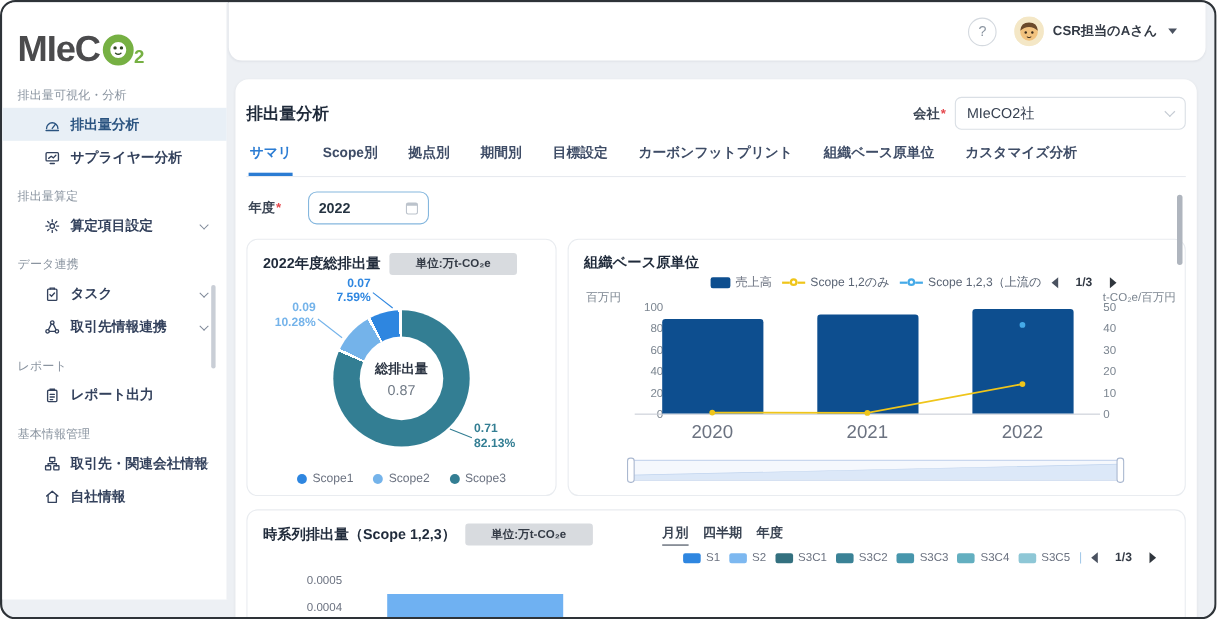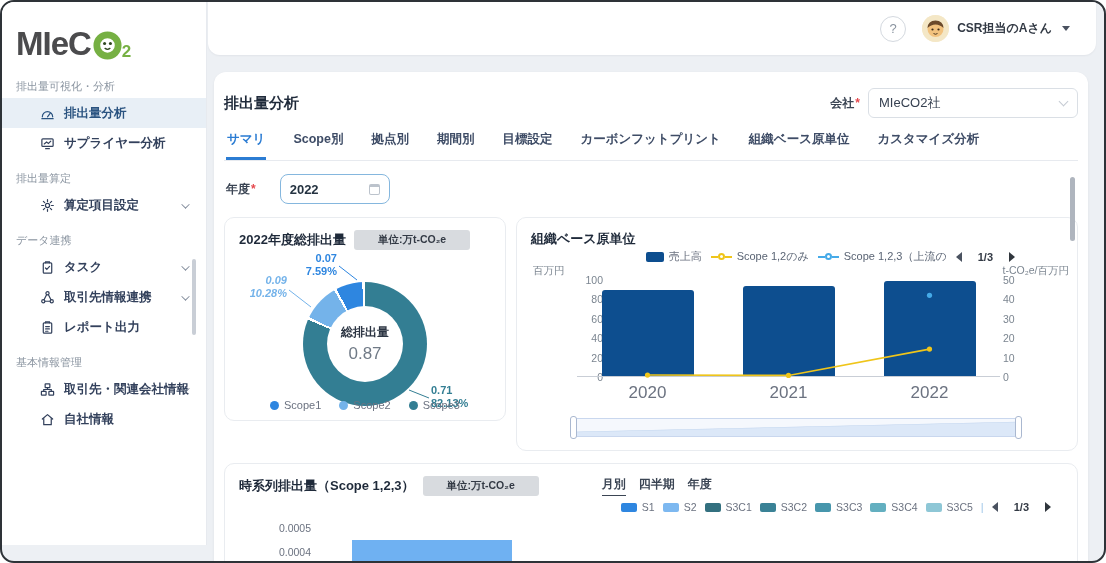--- a/index.html
+++ b/index.html
@@ -55,39 +55,39 @@
   .tab { font-size:12.5px; font-weight:bold; color:#3E4C66; padding:0 1px 9px 1px; cursor:pointer; }
   .tab.active { color:#2B7CD3; border-bottom:3px solid #2B7CD3; }
   .filter-row { display:flex; align-items:center; margin-top:13px; padding-left:2px; }
   .year-input { width:110px; height:30px; border:1.5px solid #85B7DE; border-radius:8px; margin-left:24px;
                 display:flex; align-items:center; justify-content:space-between; padding:0 9px; cursor:text; }
   .year-val { font-size:13px; font-weight:bold; color:#253341; }
   .cal-icon { width:11px; height:11px; border:1.3px solid #BCC3CC; border-radius:2px; border-top-width:3px; }
 
   .charts-row { display:flex; gap:10px; margin-top:13px; }
   .chart-card { border:1px solid #E9ECF0; border-radius:10px; position:relative; background:#fff; }
-  .donut-card { width:282px; height:204px; }
+  .donut-card { width:282px; height:234px; }
   .bar-card { flex:1; height:234px; }
   .card-titlerow { display:flex; align-items:center; gap:8px; padding:12px 14px 0 14px; }
   .card-title { font-size:13px; font-weight:bold; color:#1F2A3A; }
   .unit-badge { background:#D8DBDF; color:#333A45; font-size:10.5px; font-weight:bold;
                 border-radius:3px; padding:3px 24px; }
 
   
   .donut-ring { position:absolute; left:78px; top:64px; width:124px; height:124px; border-radius:50%; }
   .donut-hole { position:absolute; left:102px; top:88px; width:76px; height:76px; border-radius:50%; background:#fff; }
   .donut-center { position:absolute; left:78px; top:64px; width:124px; height:124px; display:flex;
                   flex-direction:column; align-items:center; justify-content:center; gap:3px; z-index:2; }
   .dc-label { font-size:12px; font-weight:bold; color:#2B3442; }
-  .dc-value { font-size:17px; color:#707A86; }
+  .dc-value { font-size:13px; color:#707A86; }
   .donut-overlay { position:absolute; left:0; top:0; pointer-events:none; }
   .slice-lbl { position:absolute; font-size:11px; font-weight:bold; line-height:1.2; }
   .slice-lbl div { text-align:inherit; }
   .lbl-s1 { left:50px; top:34px; width:62px; text-align:right; color:#2E86E0; }
-  .lbl-s2 { left:2px; top:56px; width:60px; text-align:right; color:#74B3EA;font-style:italic; }
+  .lbl-s2 { left:2px; top:56px; width:60px; text-align:right; color:#74B3EA; }
   .lbl-s3 { left:206px; top:166px; text-align:left; color:#337E93; }
   .donut-legend { position:absolute; bottom:9px; left:0; width:100%; display:flex; justify-content:center; gap:18px; }
   .dl-item { display:flex; align-items:center; gap:5px; font-size:11px; color:#6B7280; cursor:pointer; }
   .dot { width:9px; height:9px; border-radius:50%; }
 
   
   .int-legend { position:absolute; top:31px; right:62px; display:flex; align-items:center; gap:9px;
                 font-size:11px; color:#5A6474; }
   .sq { width:18px; height:10px; border-radius:2px; display:inline-block; }
   .lmark { display:inline-flex; align-items:center; }
@@ -198,20 +198,21 @@
           <circle cx="8" cy="3.5" r="1.7"></circle>
             <circle cx="3.5" cy="12" r="1.7"></circle>
             <circle cx="12.5" cy="12" r="1.7"></circle>
           <path d="M7 5 4.3 10.5M9 5l2.7 5.5M5.2 12h5.6"></path>
         </svg>
         </span>
       <span>取引先情報連携</span>
       <span class="chev"></span>
     </div>
 
+    <div class="side-label">レポート</div>
     <div class="side-item">
       <span class="sicon">
         <svg viewBox="0 0 16 16" fill="none" stroke="currentColor" stroke-width="1.3" stroke-linecap="round">
           <rect x="3.5" y="3" width="9" height="11" rx="1"></rect>
             <path d="M6 3V2h4v1"></path>
             <path d="M6 7h4M6 9.5h4M6 12h2.5"></path>
         </svg>
         </span>
       <span>レポート出力</span>
     </div>

